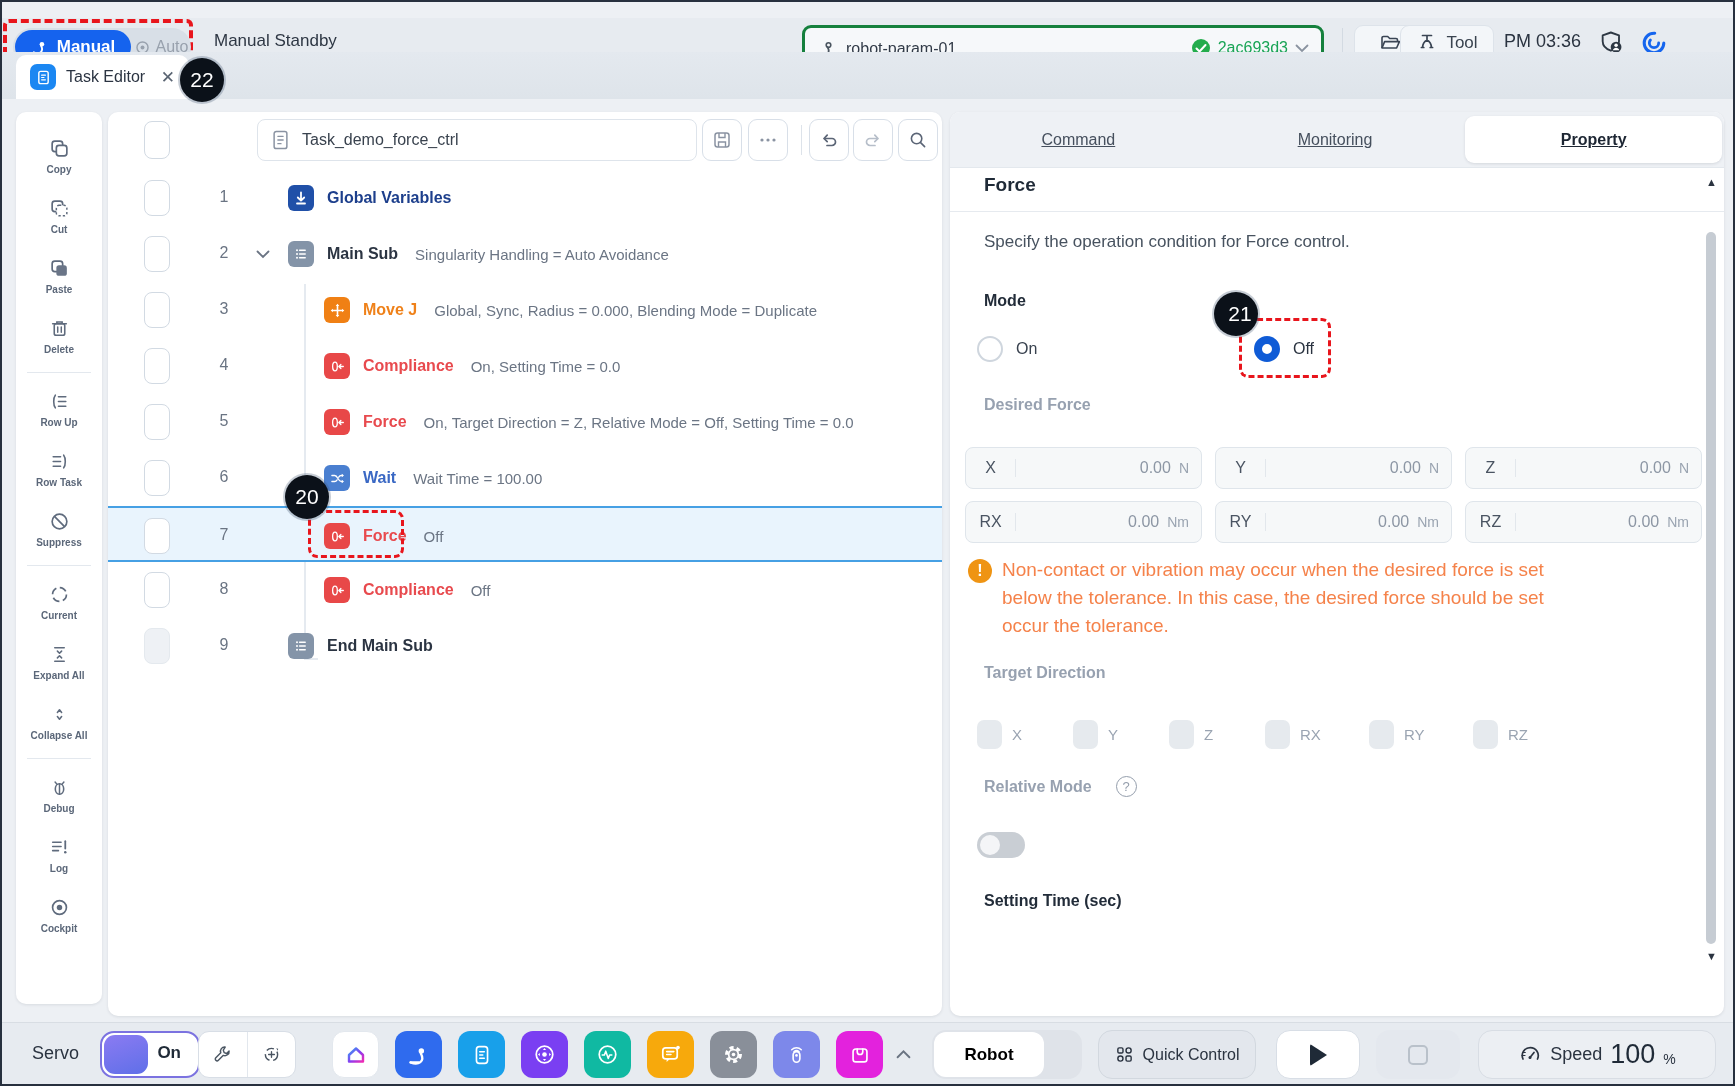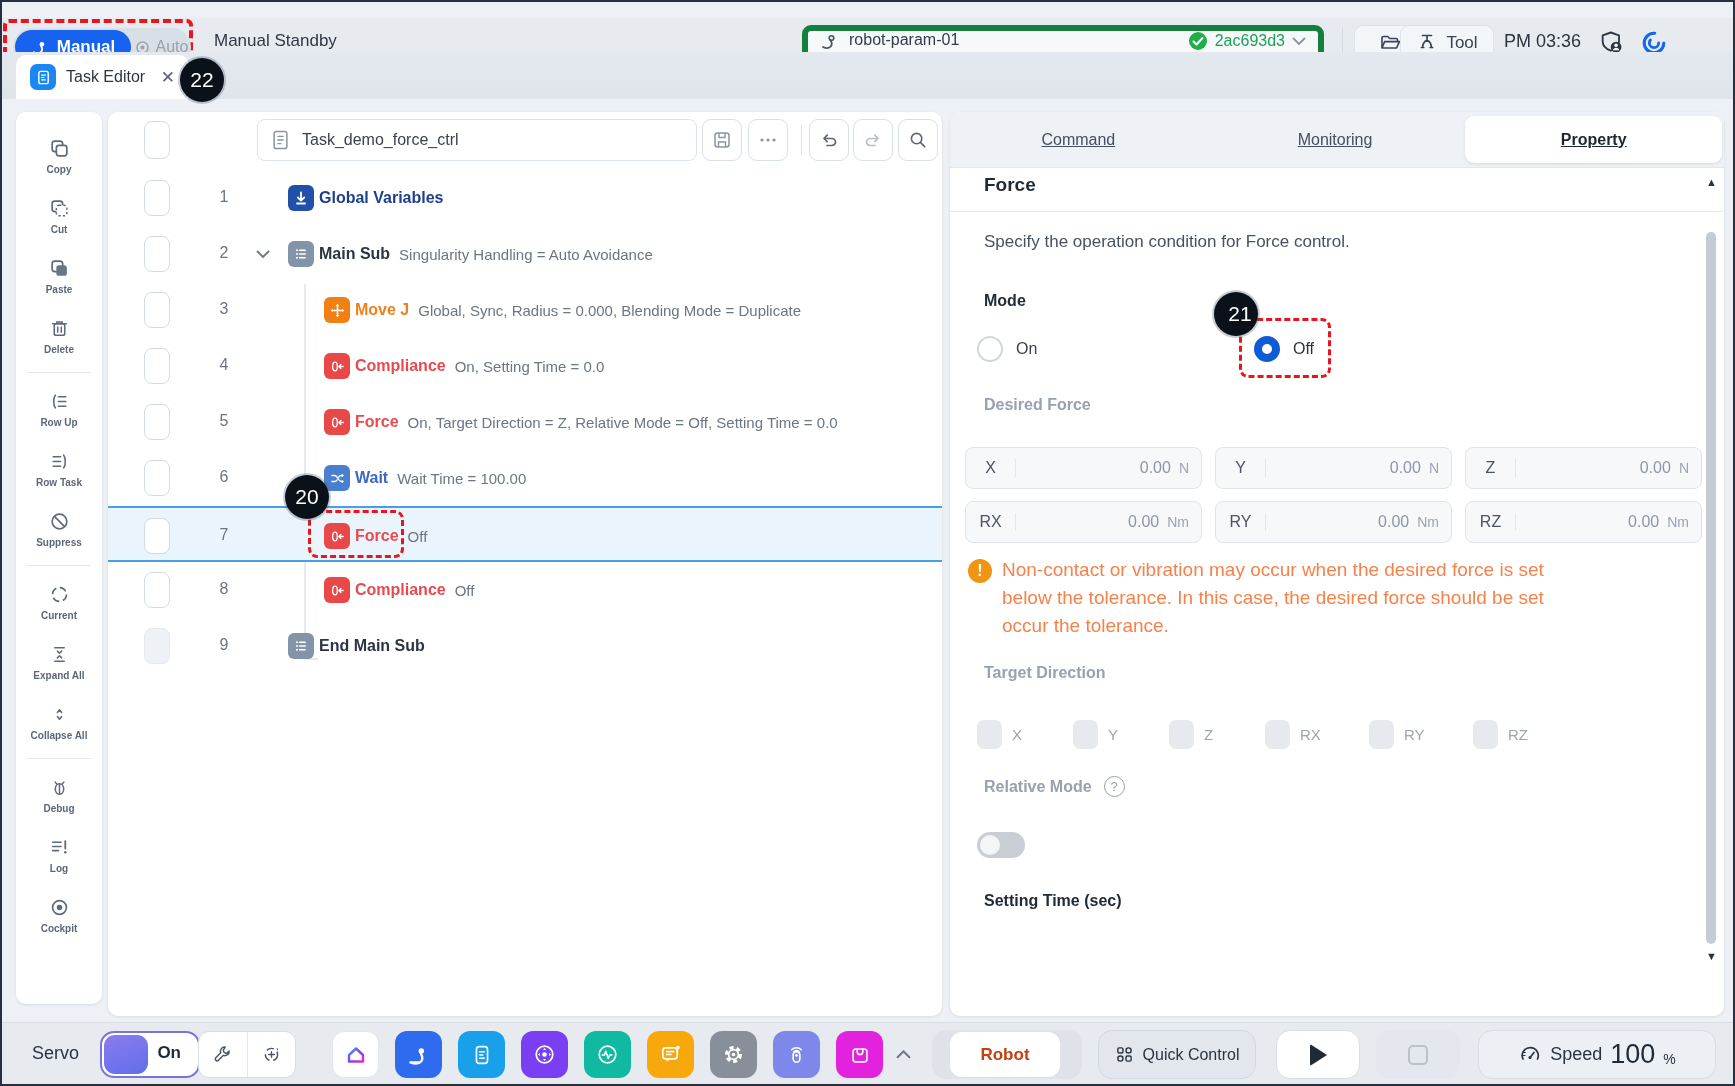--- a/index.html
+++ b/index.html
@@ -15,21 +15,21 @@
   .seg { position:absolute; left:6px; top:5px; width:178px; height:38px; background:#d8dfe7;
          border-radius:19px; display:flex; align-items:center; }
   .seg-manual { width:116px; height:34px; margin-left:2px; background:#1563ee; border-radius:17px;
                 color:#fff; font-weight:bold; font-size:17px; display:flex; align-items:center; justify-content:center; gap:7px; }
   .seg-auto { flex:1; color:#98a1ad; font-size:16px; display:flex; align-items:center; justify-content:center; gap:5px; }
   .badge { position:absolute; width:44px; height:44px; border-radius:50%; background:#0b1119; color:#fff;
            font-size:21px; display:flex; align-items:center; justify-content:center;
            box-shadow:0 0 0 2px rgba(70,90,115,.30); z-index:30; }
   .standby { position:absolute; left:212px; top:13px; font-size:17px; color:#2e3744; }
   .param-pill { position:absolute; left:800px; top:7px; width:522px; height:36px; background:#f6f8fa;
-                border:6px solid #15803d; border-radius:9px; display:flex; align-items:flex-start; padding:0 12px; }
+                border:3px solid #15803d; border-radius:9px; display:flex; align-items:flex-end; padding:0 12px; }
   .param-name { font-size:16px; color:#323b48; margin-left:9px; }
   .param-right { margin-left:auto; display:flex; align-items:center; gap:7px; }
   .hash { color:#19a455; font-size:16px; }
   .tb-divider { position:absolute; left:1340px; top:10px; width:1px; height:30px; background:#d3dae2; }
   .tb-btn { position:absolute; top:7px; height:36px; background:#f3f6f9; border:1px solid #dde3ea;
             border-radius:9px; display:flex; align-items:center; justify-content:center; gap:8px;
             color:#39434f; font-size:17px; }
   .time { position:absolute; left:1502px; top:13px; font-size:18px; color:#2a3340; }
 
   
@@ -58,21 +58,21 @@
                 border-radius:8px; display:flex; align-items:center; padding:0 14px; gap:13px; }
   .task-field span { font-size:16px; color:#39424e; }
   .sq-btn { position:absolute; top:7px; width:40px; height:42px; border:1px solid #d8dfe8; border-radius:9px;
             background:#fff; display:flex; align-items:center; justify-content:center; color:#5b6576; }
   .tool-sep { position:absolute; top:13px; width:1px; height:30px; background:#dde3ea; }
 
   
   .row { position:absolute; left:4px; width:826px; height:56px; }
   .row .chk { position:absolute; left:32px; top:10px; width:26px; height:36px; }
   .row .num { position:absolute; left:100px; top:18px; width:24px; text-align:center; font-size:16px; color:#6a7483; }
-  .row-body { position:absolute; top:15px; display:flex; align-items:center; gap:5px; }
+  .row-body { position:absolute; top:15px; display:flex; align-items:center; gap:13px; }
   .cmd-ico { width:26px; height:26px; border-radius:6px; display:flex; align-items:center; justify-content:center; flex:none; }
   .cmd-label { font-size:16px; font-weight:bold; white-space:nowrap; }
   .cmd-sub { font-size:15px; color:#6b7584; white-space:nowrap; margin-left:4px; }
   .ico-global { background:#2050a8; } .ico-sub { background:#8494a8; }
   .ico-move { background:#f08014; } .ico-force { background:#e84848; } .ico-wait { background:#4a7fd0; }
   .lbl-global{color:#1d3f8c;} .lbl-sub{color:#2b3442;} .lbl-move{color:#ef8119;}
   .lbl-force{color:#e84a4e;} .lbl-wait{color:#3a68c4;}
   .row-selected { background:#e9f4fd; border-top:2px solid #46a0e4; border-bottom:2px solid #46a0e4; left:0; width:834px; }
   .guideline { position:absolute; left:196px; top:172px; width:2px; height:376px; background:#e5eaf0; }
   .guidefoot { position:absolute; left:196px; top:546px; width:14px; height:2px; background:#e5eaf0; }
@@ -120,21 +120,21 @@
   .servo-state { position:absolute; right:17px; top:10px; font-size:17px; font-weight:bold; color:#1f2a37; }
   .btn-group { position:absolute; left:196px; top:8px; width:98px; height:47px; background:#fff;
                border:1px solid #d8dee6; border-radius:11px; display:flex; }
   .btn-group > div { flex:1; display:flex; align-items:center; justify-content:center; color:#4a5562; }
   .btn-group > div:first-child { border-right:1px solid #e2e7ed; }
   .dock-ico { position:absolute; top:8px; width:47px; height:47px; border-radius:12px;
               display:flex; align-items:center; justify-content:center; }
   .dock-chevron { position:absolute; left:894px; top:22px; color:#6a7482; font-size:15px; }
   .robot-pill { position:absolute; left:930px; top:7px; width:150px; height:49px; background:#dfe3e9; border-radius:14px; }
   .robot-inner { position:absolute; left:2px; top:2px; width:110px; height:45px; background:#fff; border-radius:12px;
-                 display:flex; align-items:center; justify-content:center; font-size:17px; font-weight:bold; color:#c2410c;margin-left:16px; }
+                 display:flex; align-items:center; justify-content:center; font-size:17px; font-weight:bold; color:#000000; }
   .qc-btn { position:absolute; left:1096px; top:7px; width:158px; height:49px; background:#e3e7ed;
             border:1px solid #d2d8df; border-radius:14px; display:flex; align-items:center; justify-content:center;
             gap:9px; font-size:16px; color:#2a3340; }
   .play-btn { position:absolute; left:1274px; top:7px; width:84px; height:49px; background:#fff;
               border:1px solid #d8dee6; border-radius:14px; display:flex; align-items:center; justify-content:center; }
   .play-tri { width:0; height:0; border-left:17px solid #1f2a37; border-top:11px solid transparent; border-bottom:11px solid transparent; border-radius:2px; }
   .stop-btn { position:absolute; left:1374px; top:7px; width:84px; height:49px; background:#e4e8ee;
               border-radius:14px; display:flex; align-items:center; justify-content:center; }
   .stop-sq { width:20px; height:20px; border:2.5px solid #b9c1ca; border-radius:5px; }
   .speed-pill { position:absolute; left:1476px; top:7px; width:238px; height:49px; background:#eceff3;
@@ -594,21 +594,21 @@
   </div>
   <div class="abs" style="left:419px; top:608px; display:flex; align-items:center; gap:10px;">
     <span class="cb"></span>
     <span class="cblabel">RY</span>
   </div>
   <div class="abs" style="left:523px; top:608px; display:flex; align-items:center; gap:10px;">
     <span class="cb"></span>
     <span class="cblabel">RZ</span>
   </div>
 
-  <div class="abs" style="left:34px; top:664px; display:flex; align-items:center; gap:12px;">
+  <div class="abs" style="left:34px; top:664px; display:flex; align-items:center; gap:24px;">
     <span class="p-sec dim" style="position:static;">Relative Mode</span>
     <span class="qmark">?</span>
   </div>
   <div class="toggle" style="left:27px; top:720px;"></div>
 
   <div class="p-sec darktxt" style="left:34px; top:780px;">Setting Time (sec)</div>
 
   <div class="scrollarrow" style="top:64px;">▲</div>
   <div class="pscroll"></div>
   <div class="scrollarrow" style="top:838px;">▼</div>

